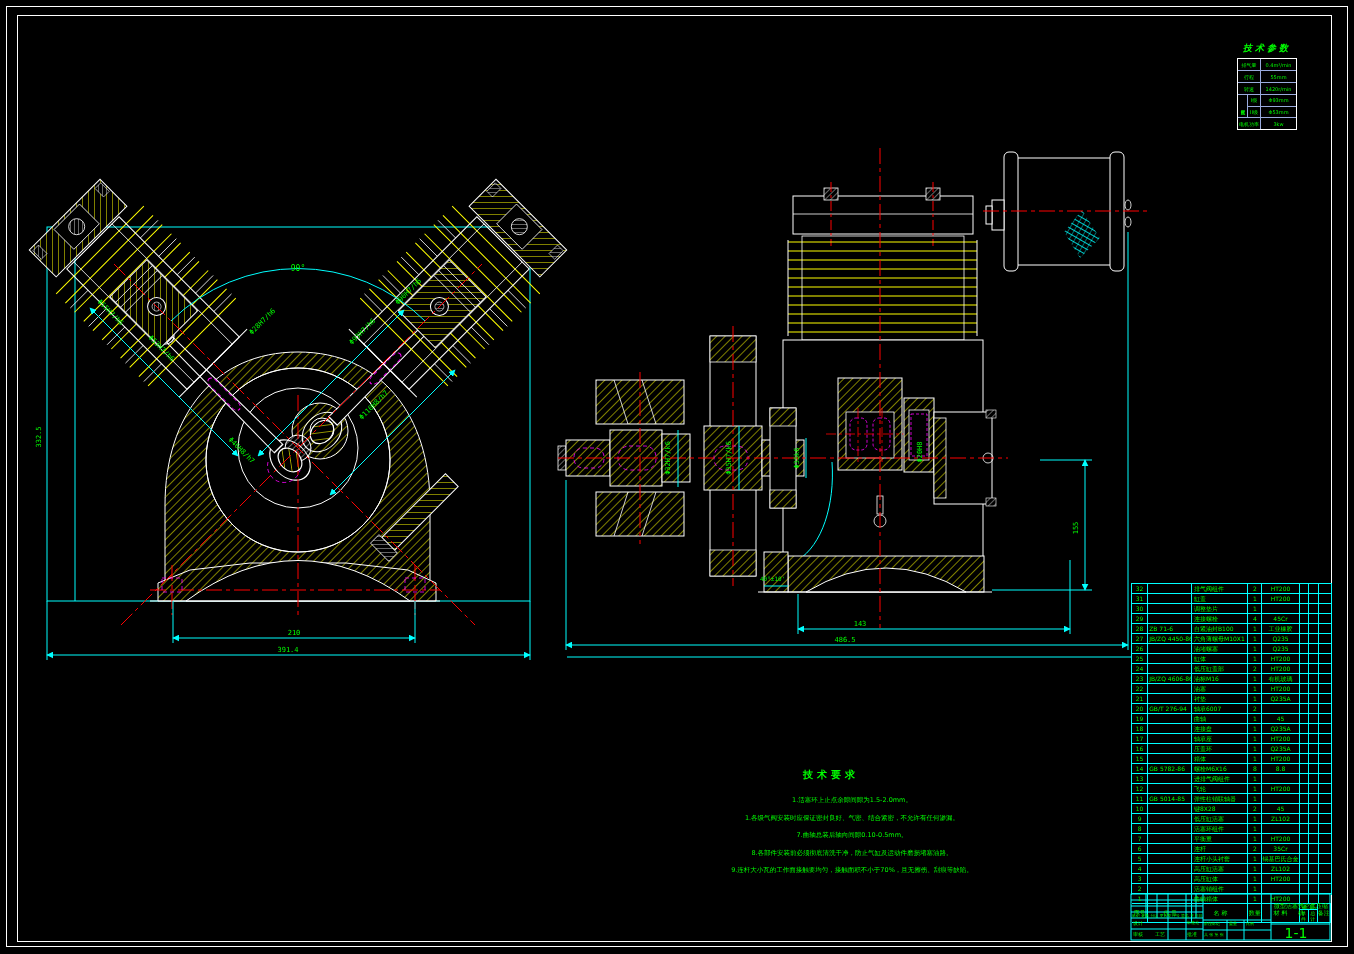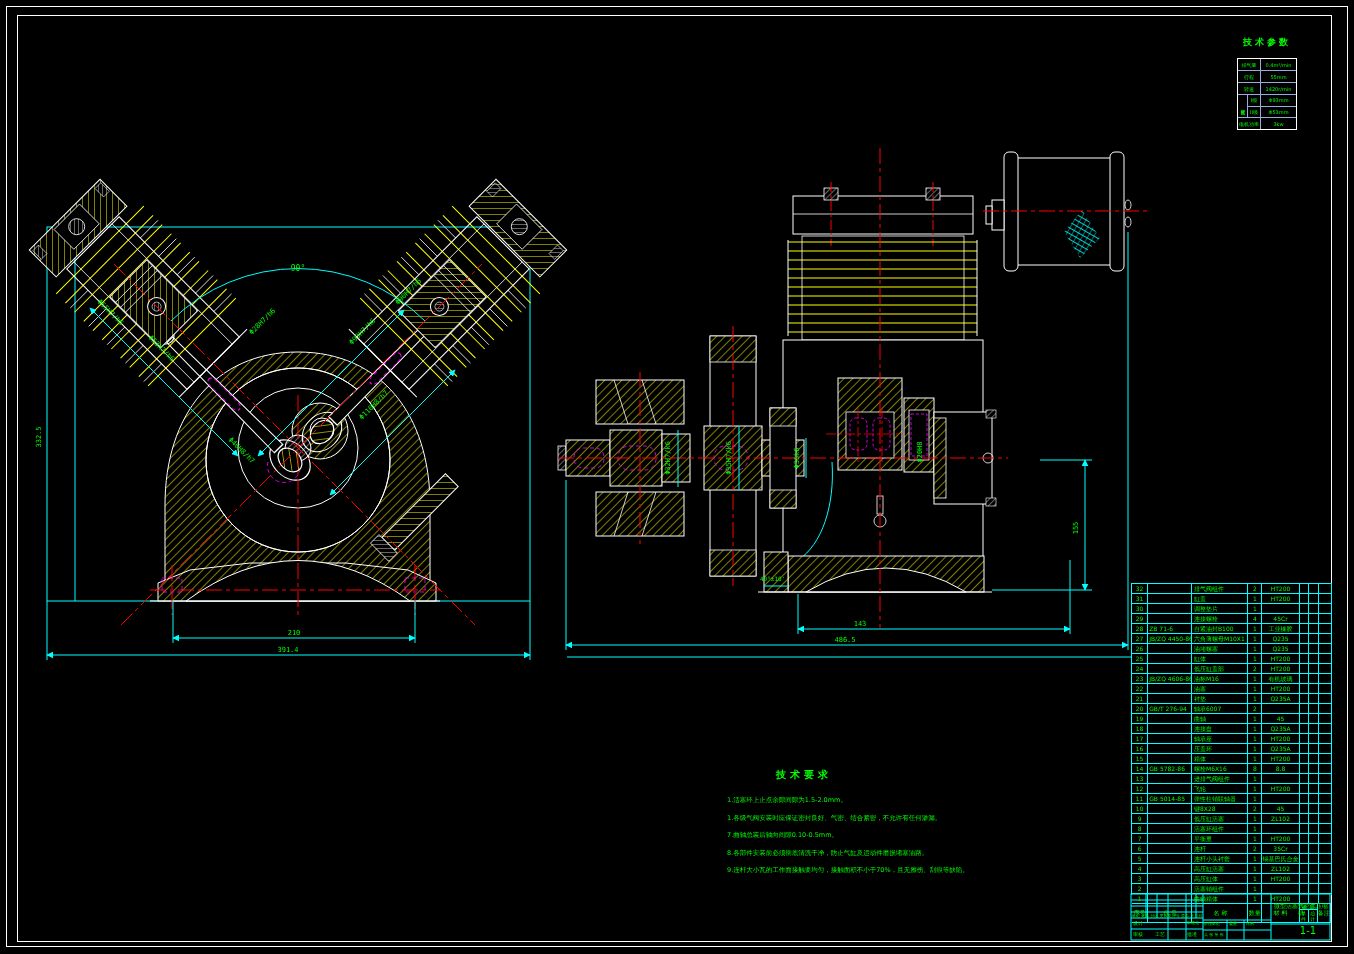--- a/index.html
+++ b/index.html
@@ -14,25 +14,25 @@
   .params .pr{flex:1;display:flex;border-top:1px solid #9ad;}
   .params .pr:first-child{border-top:none;}
   .params .pl{width:22px;border-right:1px solid #9ad;display:flex;align-items:center;justify-content:center;overflow:hidden;white-space:nowrap;}
   .params .pv{flex:1;display:flex;align-items:center;justify-content:center;overflow:hidden;white-space:nowrap;}
   .pgroup{flex:2;display:flex;border-top:1px solid #9ad;}
   .pgl{width:9px;border-right:1px solid #9ad;writing-mode:vertical-rl;display:flex;align-items:center;justify-content:center;font-size:4.5px;}
   .pgr{flex:1;display:flex;flex-direction:column;}
   .pgrow{flex:1;display:flex;border-top:1px solid #9ad;}
   .pgrow:first-child{border-top:none;}
   .pgs{width:12px;border-right:1px solid #9ad;display:flex;align-items:center;justify-content:center;}
-  .ptitle{left:1243px;top:36px;font-size:9px;letter-spacing:3px;font-weight:bold;}
+  .ptitle{left:1243px;top:42px;font-size:9px;letter-spacing:3px;font-weight:bold;font-style:italic;}
   
-  .tr-title{left:776px;top:768px;font-size:10px;letter-spacing:4px;font-weight:bold;}
+  .tr-title{left:803px;top:768px;font-size:10px;letter-spacing:4px;font-weight:bold;}
   .tr-lines{left:727px;top:796px;width:250px;font-size:6.5px;}
-  .tr-line{height:17.5px;white-space:nowrap;overflow:visible;}
+  .tr-line{height:17.5px;white-space:nowrap;overflow:visible;text-align:center;}
   
   .bom{left:1131px;top:583px;width:199px;height:311px;border-left:1px solid #0ff;border-right:1px solid #0ff;border-top:1px solid #0ff;
        display:flex;flex-direction:column;font-size:6px;}
   .bom-rows{flex:1;display:flex;flex-direction:column;}
   .brow{flex:1;display:flex;border-bottom:1px solid #0ff;min-height:0;}
   .bcell{border-right:1px solid #0ff;overflow:hidden;white-space:nowrap;line-height:8px;padding-top:1px;}
   .c1{width:16px;text-align:center;}
   .c2{width:44px;padding-left:1px;}
   .c3{width:56px;padding-left:2px;}
   .c4{width:14px;text-align:center;}
@@ -43,21 +43,21 @@
   .bhead{height:18px;display:flex;border-bottom:1px solid #0ff;font-size:6px;}
   .bh{display:flex;align-items:center;justify-content:center;border-right:1px solid #0ff;overflow:hidden;white-space:nowrap;}
   .bwt{width:18px;display:flex;flex-direction:column;border-right:1px solid #0ff;}
   .bwt .t{height:8px;text-align:center;border-bottom:1px solid #0ff;overflow:hidden;}
   .bwt .b{flex:1;display:flex;}
   .bwt .b span{flex:1;overflow:hidden;text-align:center;border-right:1px solid #0ff;font-size:5px;}
   .bwt .b span:last-child{border-right:none;}
   
   .tb-text{font-size:5px;white-space:nowrap;overflow:hidden;}
   .tb-title{left:1272px;top:902px;width:58px;text-align:center;font-size:6px;line-height:7px;}
-  .tb-scale{left:1272px;top:925px;width:48px;text-align:center;font-size:10px;padding-left:12px;}
+  .tb-scale{left:1272px;top:925px;width:48px;text-align:center;font-size:14px;}
 </style>
 </head>
 <body>
 
 <div class="abs frame" style="left:6px;top:6px;width:1340px;height:939px;"></div>
 <div class="abs frame" style="left:17px;top:15px;width:1313px;height:925px;"></div>
 
 <svg class="abs" style="left:0;top:0;" width="1354" height="954" viewBox="0 0 1354 954">
   <defs>
     <pattern id="hy" width="6" height="6" patternUnits="userSpaceOnUse" patternTransform="rotate(45)">

